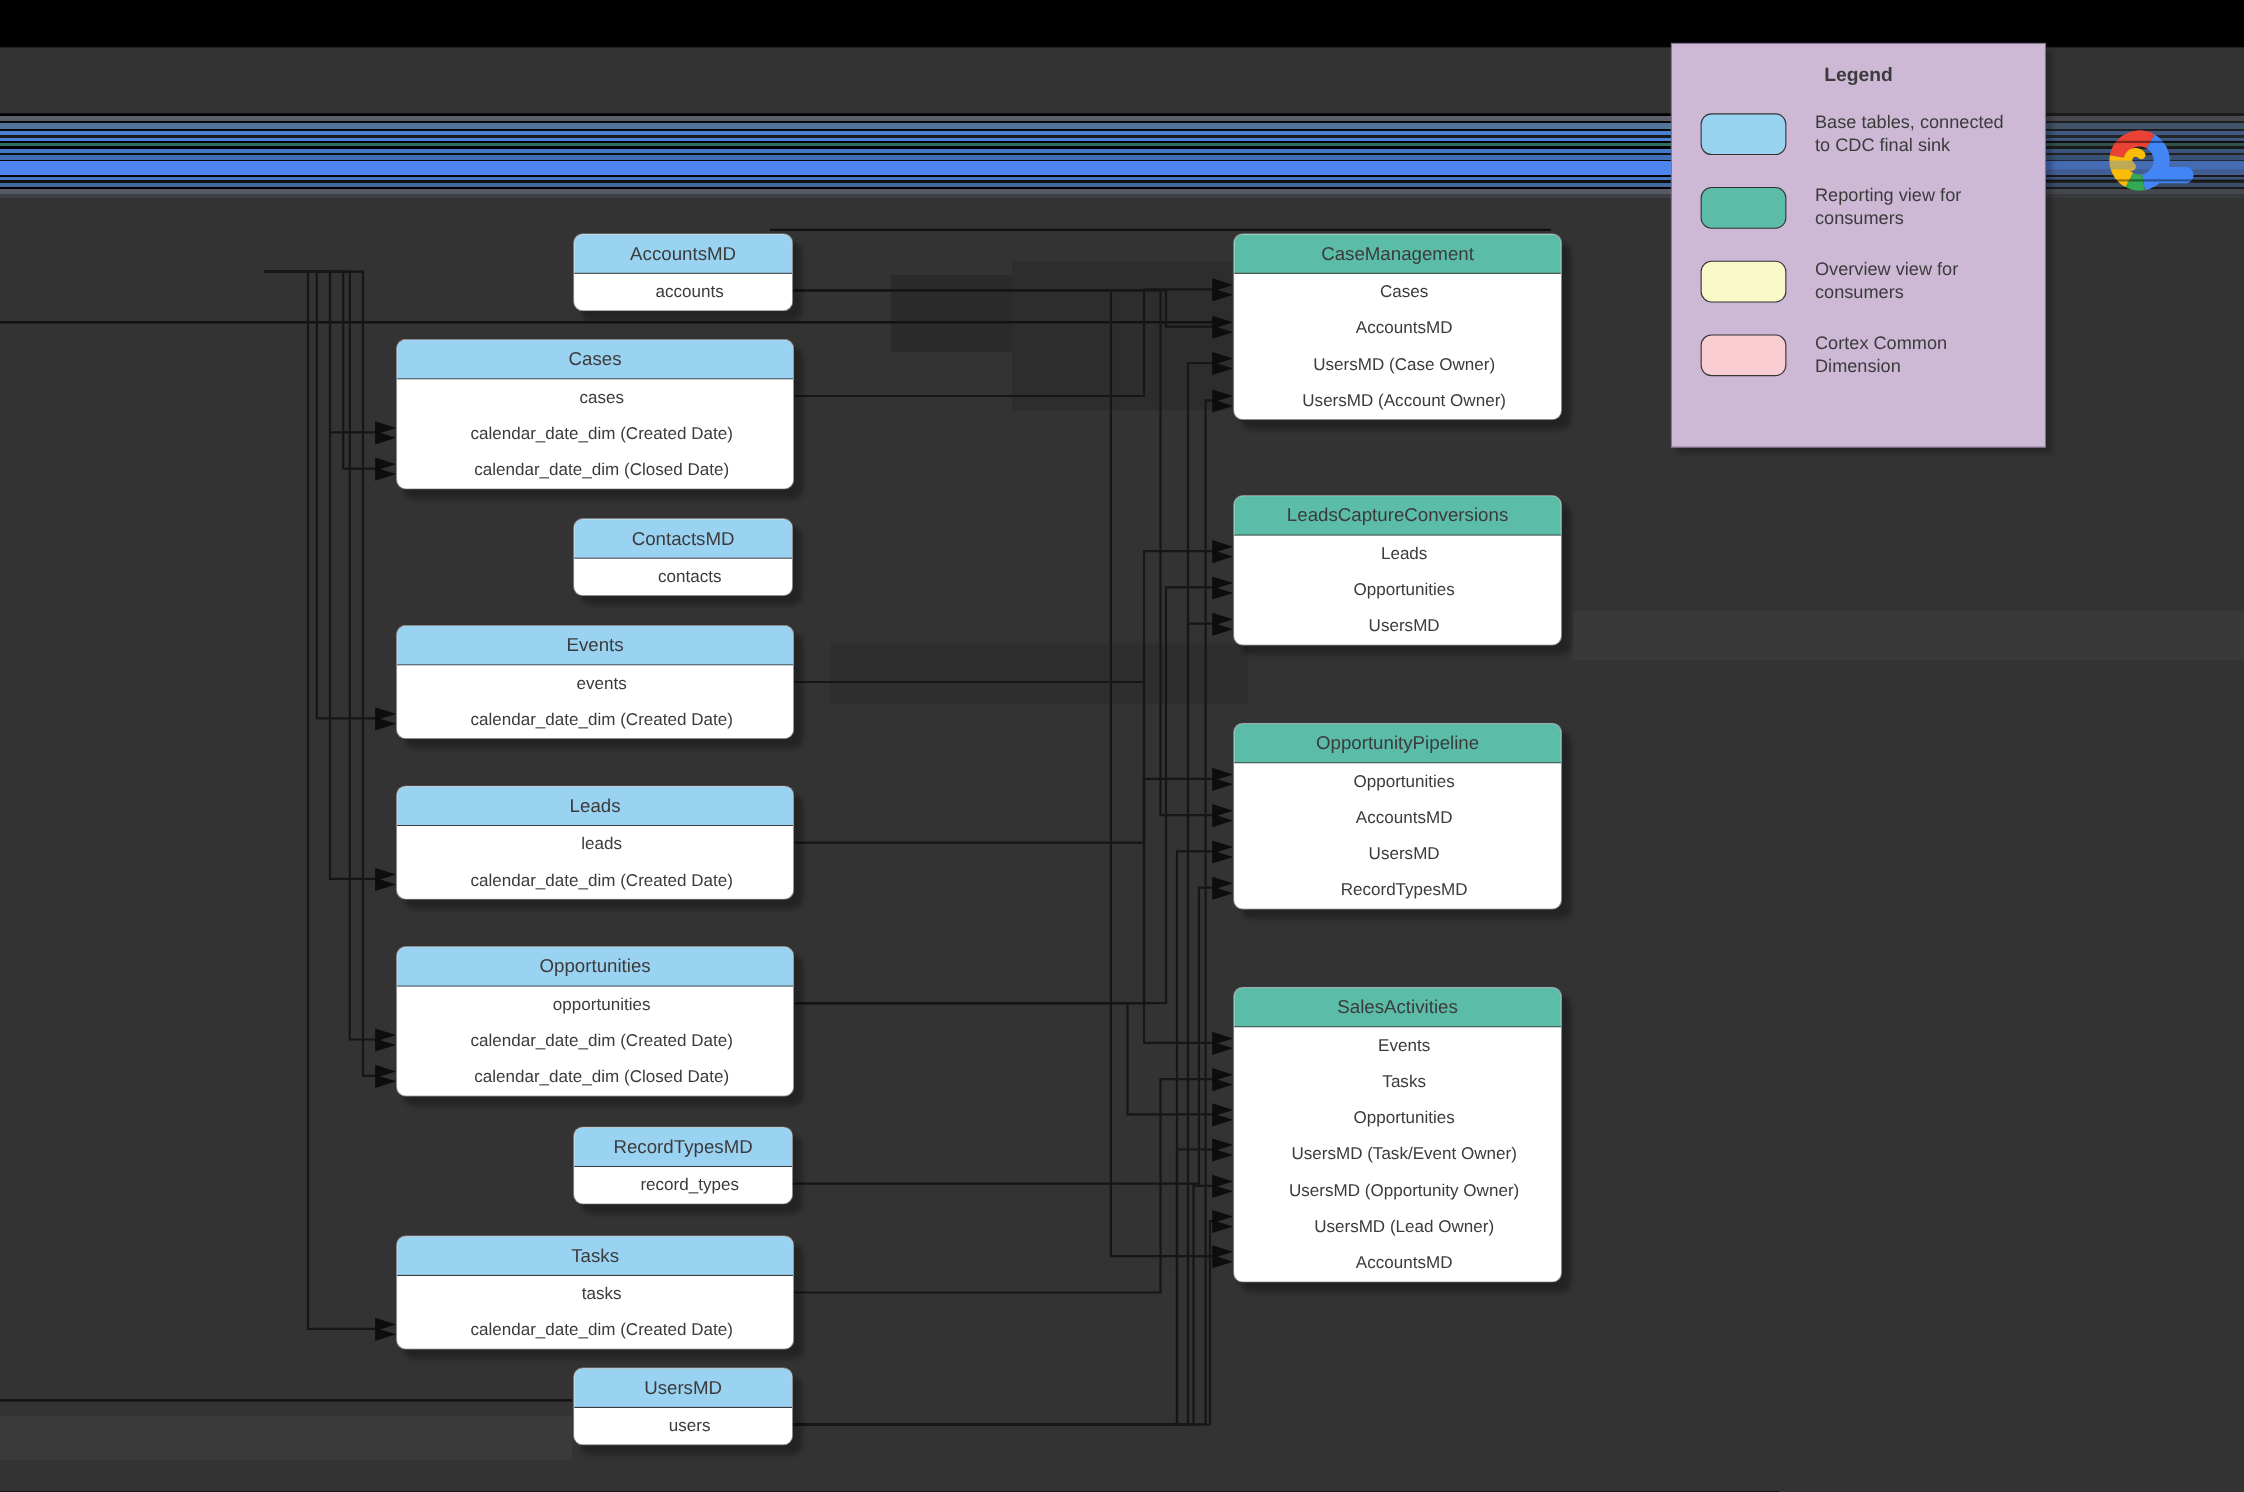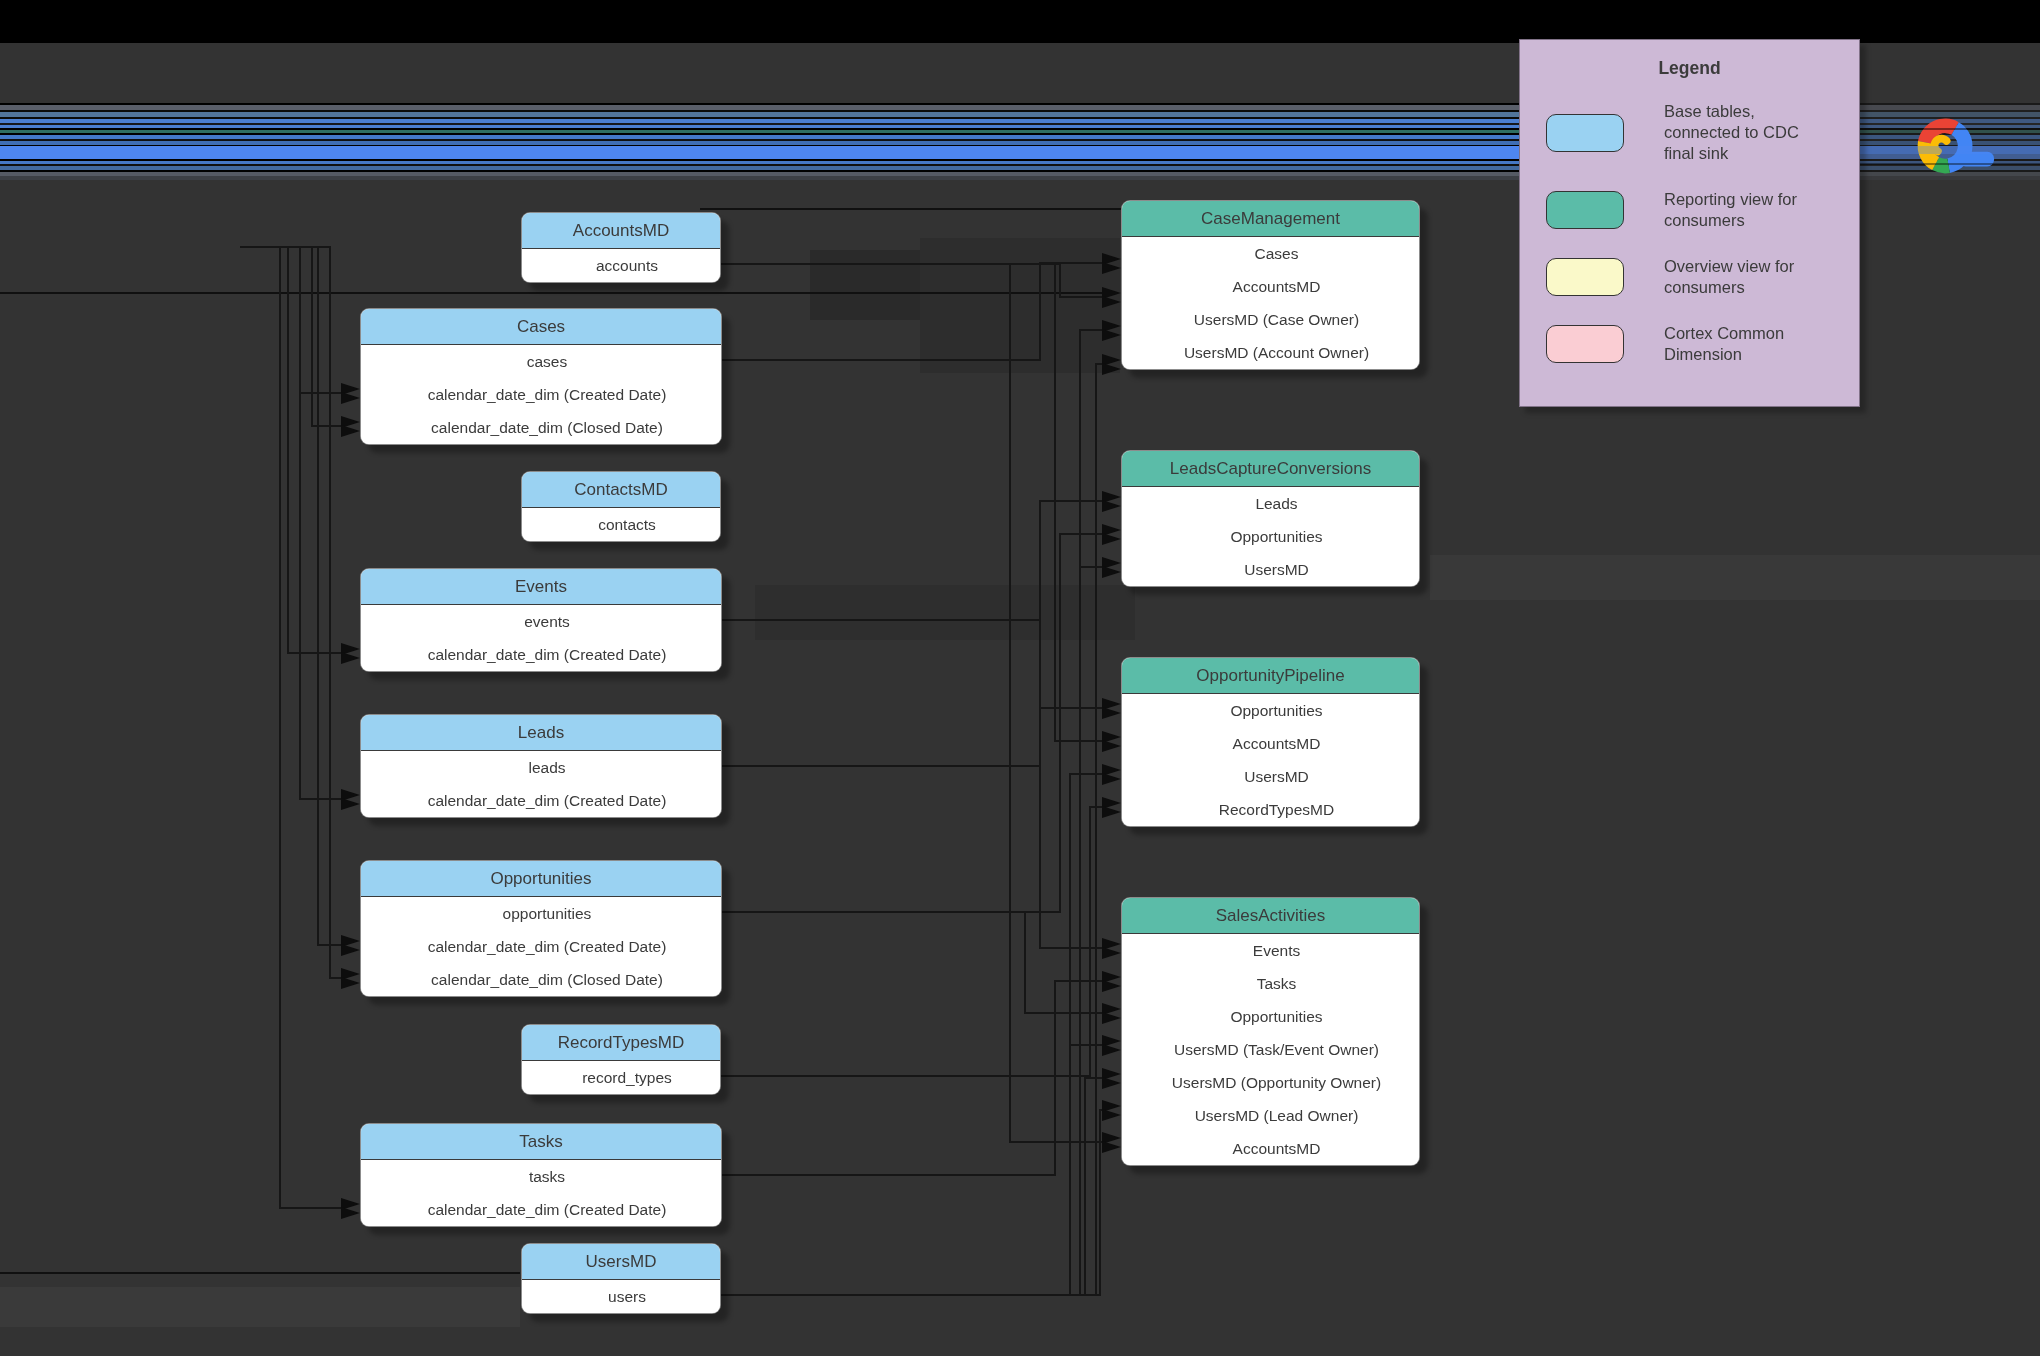--- a/index.html
+++ b/index.html
@@ -37,21 +37,21 @@
   .dim .tbl-b{min-height:34px;}
   .row{height:33px;line-height:33px;text-align:center;font-size:15.5px;white-space:nowrap;margin-left:12px;}
 
   
   .legend{position:absolute;left:1519px;top:39px;width:341px;height:368px;z-index:5;box-sizing:border-box;
           background:var(--c-legend,#cdb9d6);border-radius:0;border:1px solid rgba(40,30,45,.45);
           box-shadow:6px 6px 5px rgba(0,0,0,.25);padding:14px 26px 0 26px;}
   .legend-title{text-align:center;font-weight:bold;font-size:17.5px;margin:4px 0 22px 0;}
   .legend-item{display:flex;align-items:center;margin-bottom:25px;}
   .swatch{flex:0 0 78px;height:38px;border-radius:10px;border:1.5px solid #333;box-sizing:border-box;}
-  .legend-label{margin-left:40px;font-size:16.5px;line-height:21px;}
+  .legend-label{margin-left:26px;font-size:16.5px;line-height:21px;}
 
   .gcp-logo{position:absolute;left:1900px;top:100px;width:98px;height:82px;z-index:3;}
 </style>
 </head>
 <body>
 
 <div class="canvas" style="--c-bg: #333333; --c-topband: #000000; --c-body: #FFFFFF; --c-text: #3B3B3B; --c-base: #9AD2F2; --c-view: #5BBCA8; --c-overview: #FAF9C9; --c-dim: #FACDD3; --c-legend: #CDB9D6; --c-banner: #4E86F0; --g-red: #EA4335; --g-blue: #4285F4; --g-yellow: #FBBC05; --g-green: #34A853;">
 
   <div class="top-band"></div>
   <div class="banner"></div>
@@ -199,21 +199,21 @@
         <div class="row">calendar_date_dim (Created Date)</div>
       </div>
   </div>
   <div class="tbl base" style="left:521px;top:1243px;width:198px;">
     <div class="tbl-h">UsersMD</div>
     <div class="tbl-b">
         <div class="row">users</div>
       </div>
   </div>
 
-  <div class="tbl view" style="left:1121px;top:200px;width:297px;">
+  <div class="tbl view" style="left:1121px;top:212px;width:297px;">
     <div class="tbl-h">CaseManagement</div>
     <div class="tbl-b">
         <div class="row">Cases</div>
         <div class="row">AccountsMD</div>
         <div class="row">UsersMD (Case Owner)</div>
         <div class="row">UsersMD (Account Owner)</div>
       </div>
   </div>
   <div class="tbl view" style="left:1121px;top:450px;width:297px;">
     <div class="tbl-h">LeadsCaptureConversions</div>

